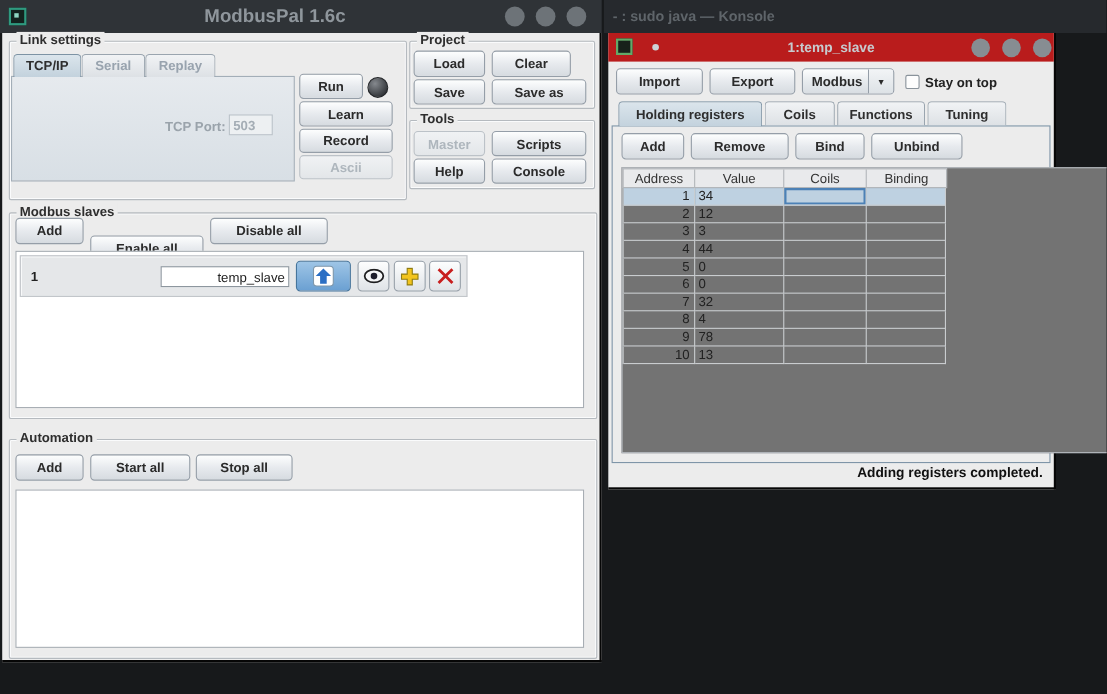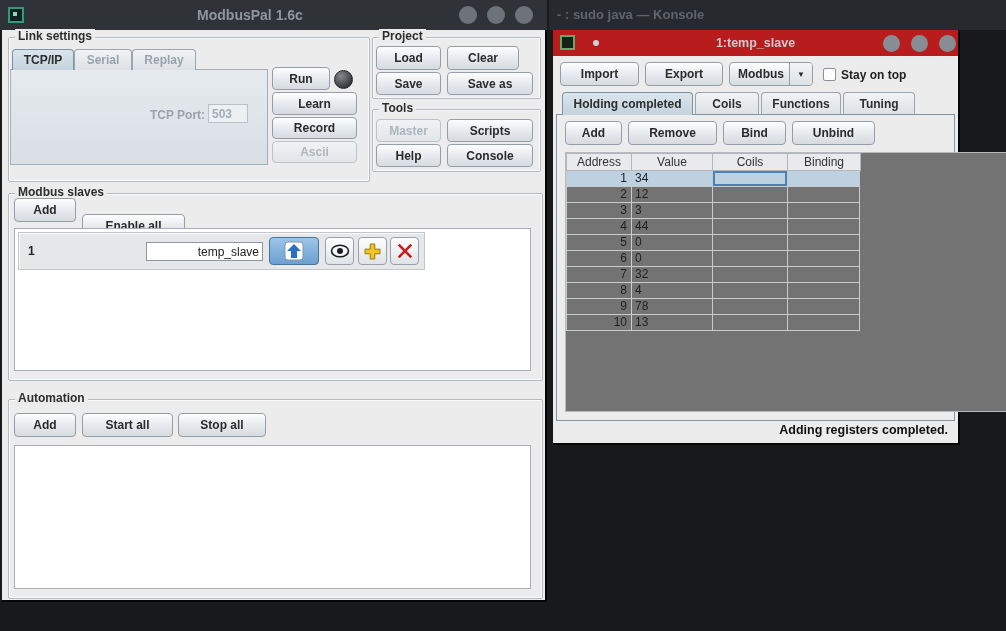--- a/index.html
+++ b/index.html
@@ -1,19 +1,19 @@
 <!DOCTYPE html>
 <html><head>
 <meta charset="utf-8">
 <style>
   html,body{margin:0;padding:0}
   body{width:1006px;height:631px;position:relative;overflow:hidden;background:#17191b;font-family:"Liberation Sans",sans-serif}
   .tb-left{position:absolute;left:0;top:0;width:547px;height:30px;background:#2f3337}
   .tb-right{position:absolute;left:549px;top:0;width:457px;height:30px;background:#26292d}
-  .tb-title{position:absolute;left:0;top:0;width:500px;height:30px;line-height:30px;text-align:center;color:#8f969c;font-size:14px;font-weight:bold}
+  .tb-title{position:absolute;left:0;top:0;width:500px;height:30px;line-height:30px;text-align:center;color:#8f969c;font-size:17px;font-weight:bold}
   .tb-title-r{position:absolute;left:8px;top:0;height:30px;line-height:30px;color:#5f656a;font-size:13px;font-weight:bold}
   .circle{position:absolute;border-radius:50%}
   .appicon{position:absolute;left:8px;top:7px;width:16px;height:16px;border:2px solid #2f9a7f;background:#13221e;box-sizing:border-box}
   .appicon i{position:absolute;left:3px;top:3px;width:4px;height:4px;background:#8fd6c2}
   .window{position:absolute;background:#ececec;border-right:2px solid #060606;border-bottom:2px solid #060606}
   .grp{position:absolute;border:1px solid #b5babf;box-shadow:inset 0 0 0 1px #fafbfc;border-radius:2px}
   .grp-title{position:absolute;top:-9px;left:6px;background:#ececec;padding:0 3px;font-size:12px;font-weight:bold;color:#2e2e2e;white-space:nowrap}
   .btn{position:absolute;display:flex;align-items:center;justify-content:center;font-size:12px;font-weight:bold;color:#2b2b2b;background:linear-gradient(#fdfefe,#e7eaee 50%,#d6dbe0);border:1px solid #959ea8;border-radius:4px;box-sizing:border-box;cursor:default}
   .btn.dis{color:#aeb6bd;background:linear-gradient(#f0f2f4,#e3e6e9);border-color:#bcc2c8}
   .tab{position:absolute;display:flex;align-items:center;justify-content:center;font-size:12px;font-weight:bold;color:#2e2e2e;background:linear-gradient(#f1f3f5,#dde1e5);border:1px solid #9aa5af;border-bottom:none;border-radius:4px 4px 0 0;box-sizing:border-box;z-index:3}
@@ -89,20 +89,21 @@
   <div class="btn dis" style="left:374px;top:89px;width:65px;height:23px">Master</div>
   <div class="btn" style="left:445px;top:89px;width:86px;height:23px">Scripts</div>
   <div class="btn" style="left:374px;top:114px;width:65px;height:23px">Help</div>
   <div class="btn" style="left:445px;top:114px;width:86px;height:23px">Console</div>
 
   <div class="grp" style="left:6px;top:163px;width:533px;height:186px">
     <span class="grp-title">Modbus slaves</span>
   </div>
   <div class="btn" style="left:12px;top:168px;width:62px;height:24px">Add</div>
   <div class="btn" style="left:80px;top:184px;width:103px;height:24px">Enable all</div>
+  <div class="btn" style="left:189px;top:168px;width:107px;height:24px">Disable all</div>
   <div class="panel-white" style="left:12px;top:198px;width:517px;height:143px"></div>
   <div style="position:absolute;left:16px;top:202px;width:407px;height:38px;background:#e5e7e9;border:1px solid #c2c6ca;box-shadow:inset 1px 1px 0 #f8f9fa;box-sizing:border-box">
     <span class="lbl" style="left:9px;top:11px;font-weight:bold;color:#222">1</span>
     <input class="field" style="left: 127px; top: 9px; width: 117px; height: 19px; text-align: right;" value="temp_slave">
     <div class="icon-btn on" style="left:250px;top:4px;width:50px;height:28px">
       <svg width="20" height="20" viewBox="0 0 20 20">
           <rect x="1" y="1" width="18" height="18" rx="3" fill="#ffffff" stroke="#7e97ab"></rect>
           <path d="M10 3 L17 10 H13 V17 H7 V10 H3 Z" fill="#2b6fc4"></path>
         </svg>
     </div>
@@ -145,21 +146,21 @@
 
   <div class="btn" style="left:7px;top:32px;width:79px;height:24px">Import</div>
   <div class="btn" style="left:92px;top:32px;width:78px;height:24px">Export</div>
   <div class="combo" style="left:176px;top:32px;width:84px;height:24px">
     <span class="cl">Modbus</span>
     <span class="ca">▼</span>
   </div>
   <div class="chk" style="left:270px;top:38px"></div>
   <div class="lbl" style="left:288px;top:38px;font-weight:bold;color:#222">Stay on top</div>
 
-  <div class="tab sel" style="left:9px;top:62px;width:131px;height:23px">Holding completed</div>
+  <div class="tab sel" style="left:9px;top:62px;width:131px;height:23px">Holding registers</div>
   <div class="tab" style="left:142px;top:62px;width:64px;height:22px">Coils</div>
   <div class="tab" style="left:208px;top:62px;width:80px;height:22px">Functions</div>
   <div class="tab" style="left:290px;top:62px;width:72px;height:22px">Tuning</div>
   <div style="position:absolute;left:3px;top:84px;width:399px;height:307px;border:1px solid #7f95a8;box-sizing:border-box"></div>
 
   <div class="btn" style="left:12px;top:91px;width:57px;height:24px">Add</div>
   <div class="btn" style="left:75px;top:91px;width:89px;height:24px">Remove</div>
   <div class="btn" style="left:170px;top:91px;width:63px;height:24px">Bind</div>
   <div class="btn" style="left:239px;top:91px;width:83px;height:24px">Unbind</div>
 

